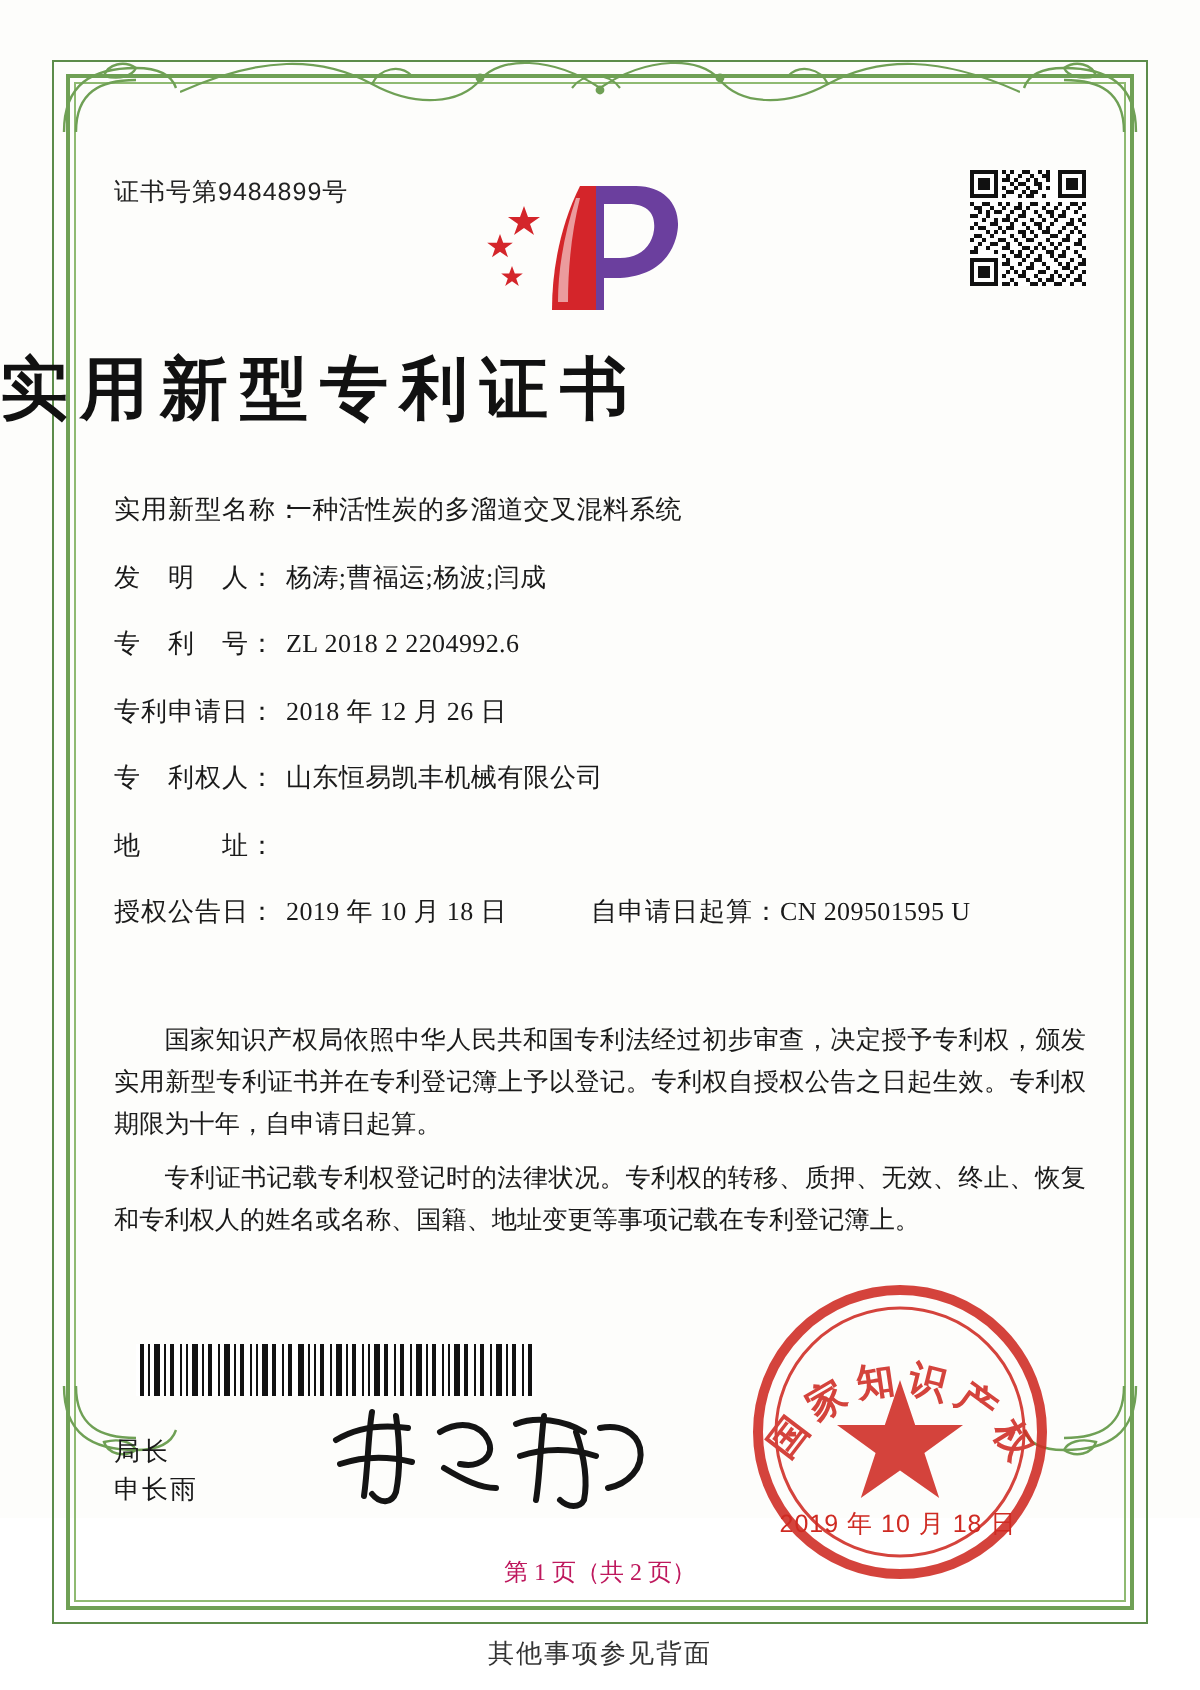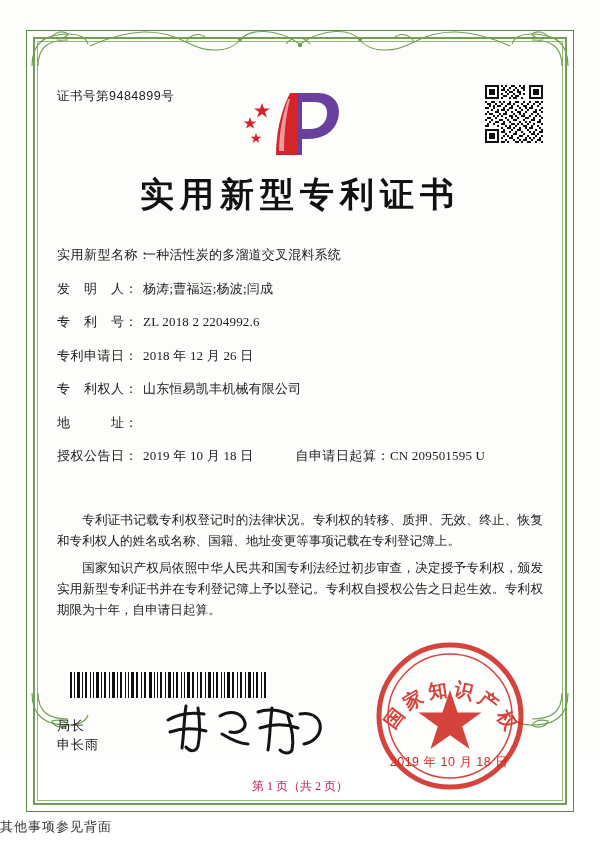--- a/index.html
+++ b/index.html
@@ -96,21 +96,21 @@
     top: 85px;
     width: 120px;
     height: 76px;
   }
 
   .title {
     position: absolute;
     left: 0;
     right: 0;
     top: 172px;
-    text-align: center;
+    text-align: left;
     font-size: 34px;
     font-weight: bold;
     letter-spacing: 6px;
     color: #111;
     font-family: "DejaVu Serif", "Liberation Serif", serif;
   }
 
   
   .fields {
     position: absolute;
@@ -208,20 +208,21 @@
     top: 778px;
     text-align: center;
     font-size: 12px;
     color: #be185d;
   }
   .bottom-note {
     position: absolute;
     left: 0;
     right: 0;
     top: 818px;
+    text-align: center;
     font-size: 13px;
     color: #333;
     letter-spacing: 1px;
   }
 </style>
 </head>
 <body>
 
 <div class="page">
 
@@ -546,22 +547,22 @@
     <div class="frow dual">
       <span class="flabel w4">授权公告日：</span>
       <span class="fvalue">2019 年 10 月 18 日</span>
       <span class="gap"></span>
       <span class="flabel">自申请日起算：</span>
       <span class="fvalue">CN 209501595 U</span>
     </div>
   </div>
 
   <div class="paras">
+    <p>国家知识产权局依照中华人民共和国专利法经过初步审查，决定授予专利权，颁发实用新型专利证书并在专利登记簿上予以登记。专利权自授权公告之日起生效。专利权期限为十年，自申请日起算。</p>
     <p>专利证书记载专利权登记时的法律状况。专利权的转移、质押、无效、终止、恢复和专利权人的姓名或名称、国籍、地址变更等事项记载在专利登记簿上。</p>
-    <p>国家知识产权局依照中华人民共和国专利法经过初步审查，决定授予专利权，颁发实用新型专利证书并在专利登记簿上予以登记。专利权自授权公告之日起生效。专利权期限为十年，自申请日起算。</p>
   </div>
 
   <div class="barcode">
     <svg width="200" height="26" viewBox="0 0 200 26" shape-rendering="crispEdges">
       <rect width="200" height="26" fill="#ffffff"></rect>
       <g fill="#111111">
         <rect x="2" y="0" width="2" height="26"></rect>
           <rect x="6" y="0" width="1" height="26"></rect>
         <rect x="9" y="0" width="3" height="26"></rect>
           <rect x="14" y="0" width="1" height="26"></rect>

